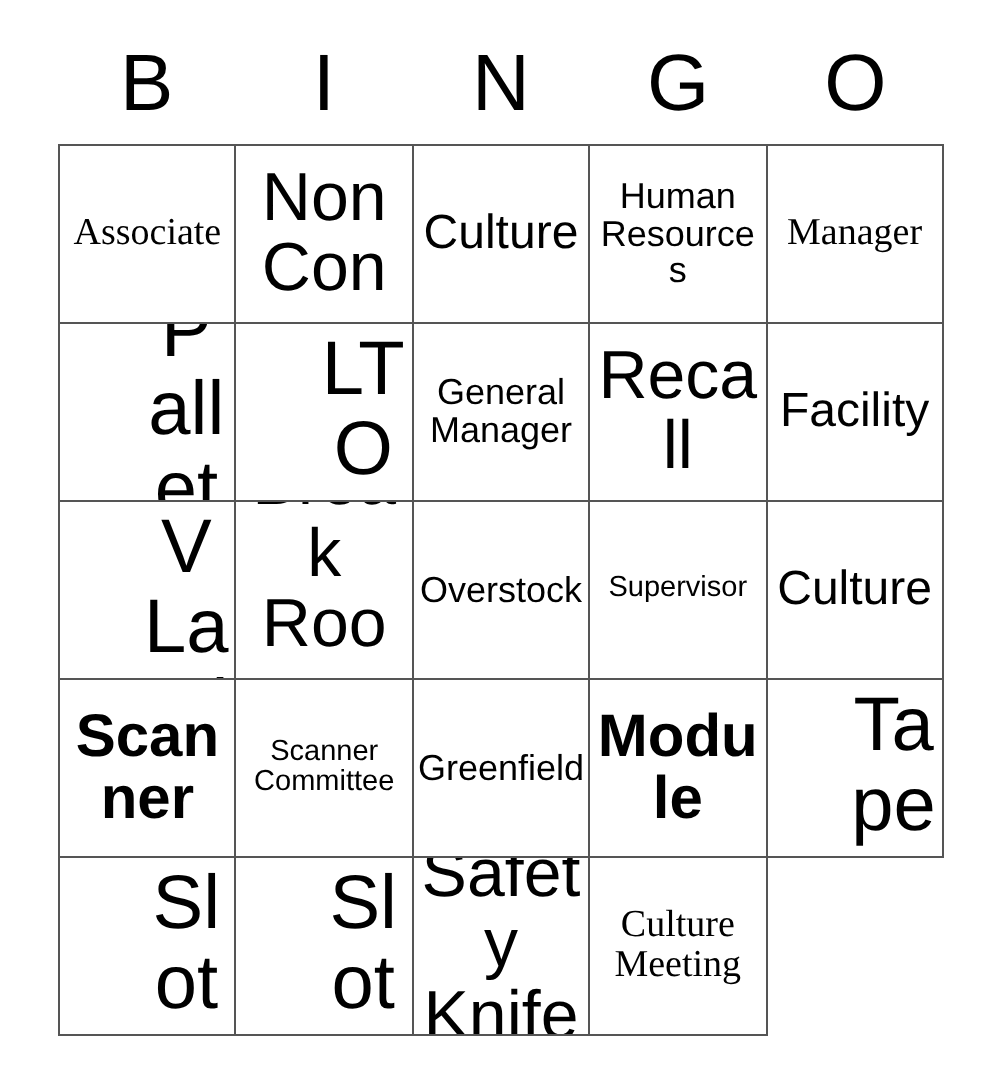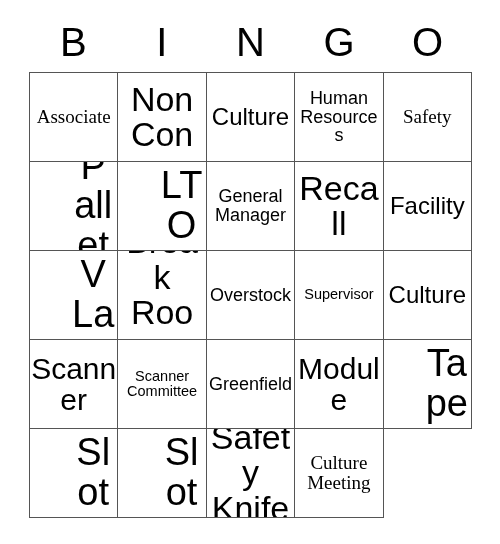--- a/index.html
+++ b/index.html
@@ -73,21 +73,21 @@
     text-align: center;
     line-height: 1.04;
     font-weight: 400;
     color: #000000;
     word-break: break-word;
     user-select: none;
   }
   
   .fs-xxl .cell-text { font-size: 38px; padding-left: 39px; }
   .fs-xl  .cell-text { font-size: 34px; }
-  .fs-l   .cell-text { font-size: 30px; }
+  .fs-l   .cell-text { font-size: 30px; font-weight: bold; }
   .fs-m   .cell-text { font-size: 24px; }
   .fs-s   .cell-text { font-size: 19px; font-family: Liberation Serif, serif; }
   .fs-xs  .cell-text { font-size: 18px; }
   .fs-xxs .cell-text { font-size: 14.5px; }
 </style>
 </head>
 <body>
 
 <div id="card">
 
@@ -106,21 +106,21 @@
       <div class="cell fs-xl">
         <span class="cell-text">Non Con</span>
       </div>
       <div class="cell fs-m">
         <span class="cell-text">Culture</span>
       </div>
       <div class="cell fs-xs">
         <span class="cell-text">Human Resources</span>
       </div>
       <div class="cell fs-s">
-        <span class="cell-text">Safety</span>
+        <span class="cell-text">Manager</span>
       </div>
       <div class="cell fs-xxl">
         <span class="cell-text">Pallet</span>
       </div>
       <div class="cell fs-xxl">
         <span class="cell-text">LTO</span>
       </div>
       <div class="cell fs-xs">
         <span class="cell-text">General Manager</span>
       </div>

